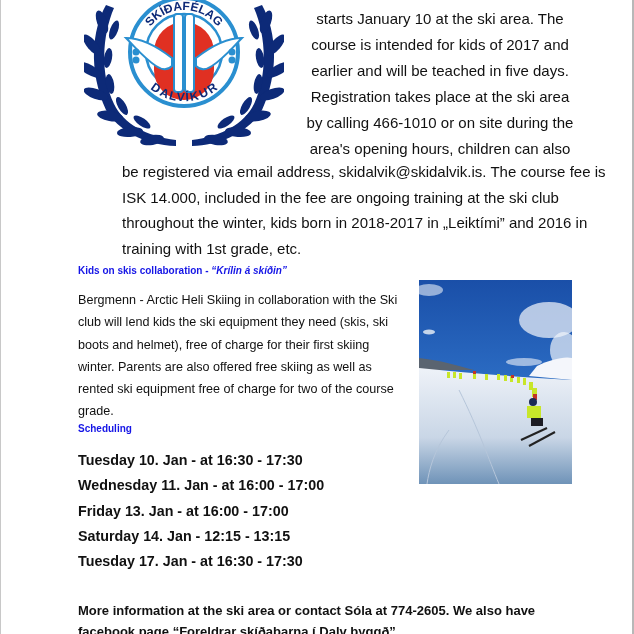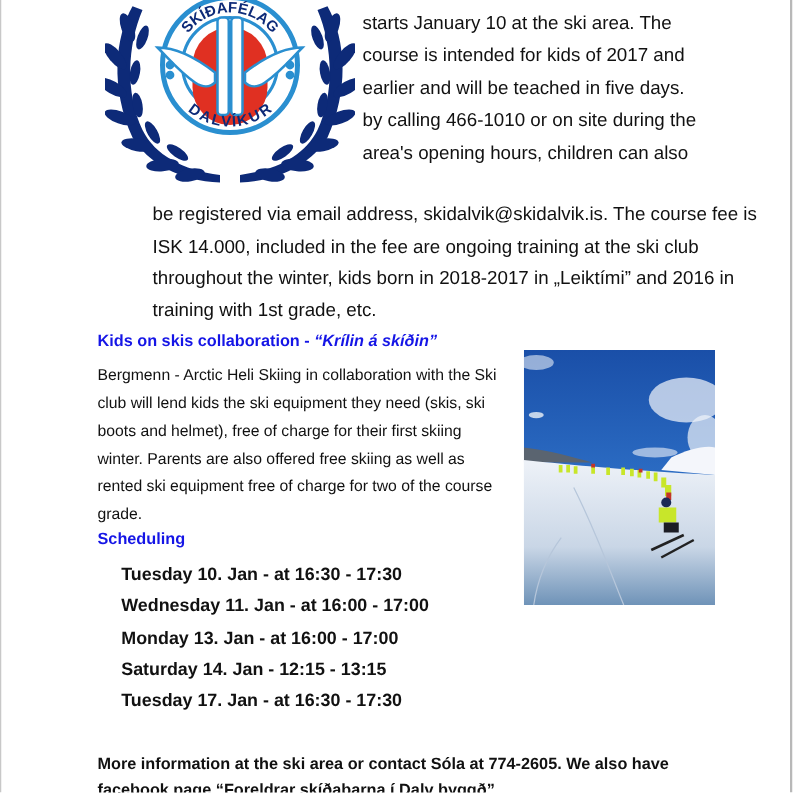--- a/index.html
+++ b/index.html
@@ -6,36 +6,36 @@
     body {
       width: 634px; height: 634px; overflow: hidden; position: relative;
       background: #ffffff;
       font-family: "Liberation Sans", sans-serif;
       color: #111111;
     }
     .page-border-left { position: absolute; left: 0; top: 0; width: 1px; height: 634px; background: #c8c8c8; }
     .page-border-right { position: absolute; left: 632px; top: 0; width: 2px; height: 634px; background: #b8b8b8; }
 
     .logo { position: absolute; left: 84px; top: 0px; width: 200px; height: 150px; }
-    .intro { position: absolute; left: 290px; top: 6px; width: 300px; font-size: 15px; line-height: 25.9px; }
+    .intro { position: absolute; left: 290px; top: 6px; width: 300px; font-size: 15px; line-height: 25.9px; text-align: center; }
     .intro .l { display: block; white-space: nowrap; }
     .intro-full { position: absolute; left: 78px; top: 159px; width: 500px; font-size: 15px; line-height: 25.6px; }
     .intro-full .l { display: block; white-space: nowrap; margin-left: 44px; }
 
-    .h-blue { color: #1515e6; font-weight: bold; font-size: 13px; }
+    .h-blue { color: #1515e6; font-weight: bold; font-size: 10px; }
     .h-collab { position: absolute; left: 78px; top: 265px; white-space: nowrap; }
     .h-collab .ital { font-style: italic; }
     .collab-body { position: absolute; left: 78px; top: 289px; width: 335px; font-size: 12.6px; line-height: 22.3px; }
     .collab-body .l { display: block; white-space: nowrap; }
 
     .photo { position: absolute; left: 419px; top: 280px; width: 153px; height: 204px; overflow: hidden; }
 
     .h-sched { position: absolute; left: 78px; top: 423px; }
     .schedule { position: absolute; left: 78px; top: 448px; font-size: 14.3px; font-weight: bold; line-height: 25.3px; }
-    .schedule .row { display: block; white-space: nowrap; margin-left: 19px; }
+    .schedule .row { display: block; white-space: nowrap; }
 
     .more-info { position: absolute; left: 78px; top: 600px; font-size: 13px; font-weight: bold; line-height: 21px; }
     .more-info .l { display: block; white-space: nowrap; }
   </style>
 </head>
 <body>
 
 <div class="page-border-left"></div>
 <div class="page-border-right"></div>
 
@@ -100,20 +100,21 @@
     <text font-family="Liberation Sans, sans-serif" font-weight="bold" font-size="12" fill="#0d2a78" dy="10">
       <textPath href="#arcBot" startOffset="50%" text-anchor="middle">DALVÍKUR</textPath>
     </text>
   </svg>
 </div>
 
 <div class="intro">
   <span class="l">starts January 10 at the ski area. The</span>
   <span class="l">course is intended for kids of 2017 and</span>
   <span class="l">earlier and will be teached in five days.</span>
+  <span class="l">Registration takes place at the ski area</span>
   <span class="l">by calling 466-1010 or on site during the</span>
   <span class="l">area's opening hours, children can also</span>
 </div>
 
 <div class="intro-full">
   <span class="l">be registered via email address, skidalvik@skidalvik.is. The course fee is</span>
   <span class="l">ISK 14.000, included in the fee are ongoing training at the ski club</span>
   <span class="l">throughout the winter, kids born in 2018-2017 in „Leiktími” and 2016 in</span>
   <span class="l">training with 1st grade, etc.</span>
 </div>
@@ -181,21 +182,21 @@
     <rect x="112" y="138" width="12" height="8" fill="#1c1c24"></rect>
     <line x1="102" y1="160" x2="128" y2="148" stroke="#222" stroke-width="2"></line>
     <line x1="110" y1="166" x2="136" y2="152" stroke="#222" stroke-width="2"></line>
   </svg>
 </div>
 
 <div class="h-blue h-sched">Scheduling</div>
 <div class="schedule">
   <span class="row">Tuesday 10. Jan - at 16:30 - 17:30</span>
   <span class="row">Wednesday 11. Jan - at 16:00 - 17:00</span>
-  <span class="row">Monday 13. Jan - at 16:00 - 17:00</span>
+  <span class="row">Friday 13. Jan - at 16:00 - 17:00</span>
   <span class="row">Saturday 14. Jan - 12:15 - 13:15</span>
   <span class="row">Tuesday 17. Jan - at 16:30 - 17:30</span>
 </div>
 
 <div class="more-info">
   <span class="l">More information at the ski area or contact Sóla at 774-2605. We also have</span>
   <span class="l">facebook page “Foreldrar skíðabarna í Dalv byggð”</span>
 </div>
 
 </body></html>

